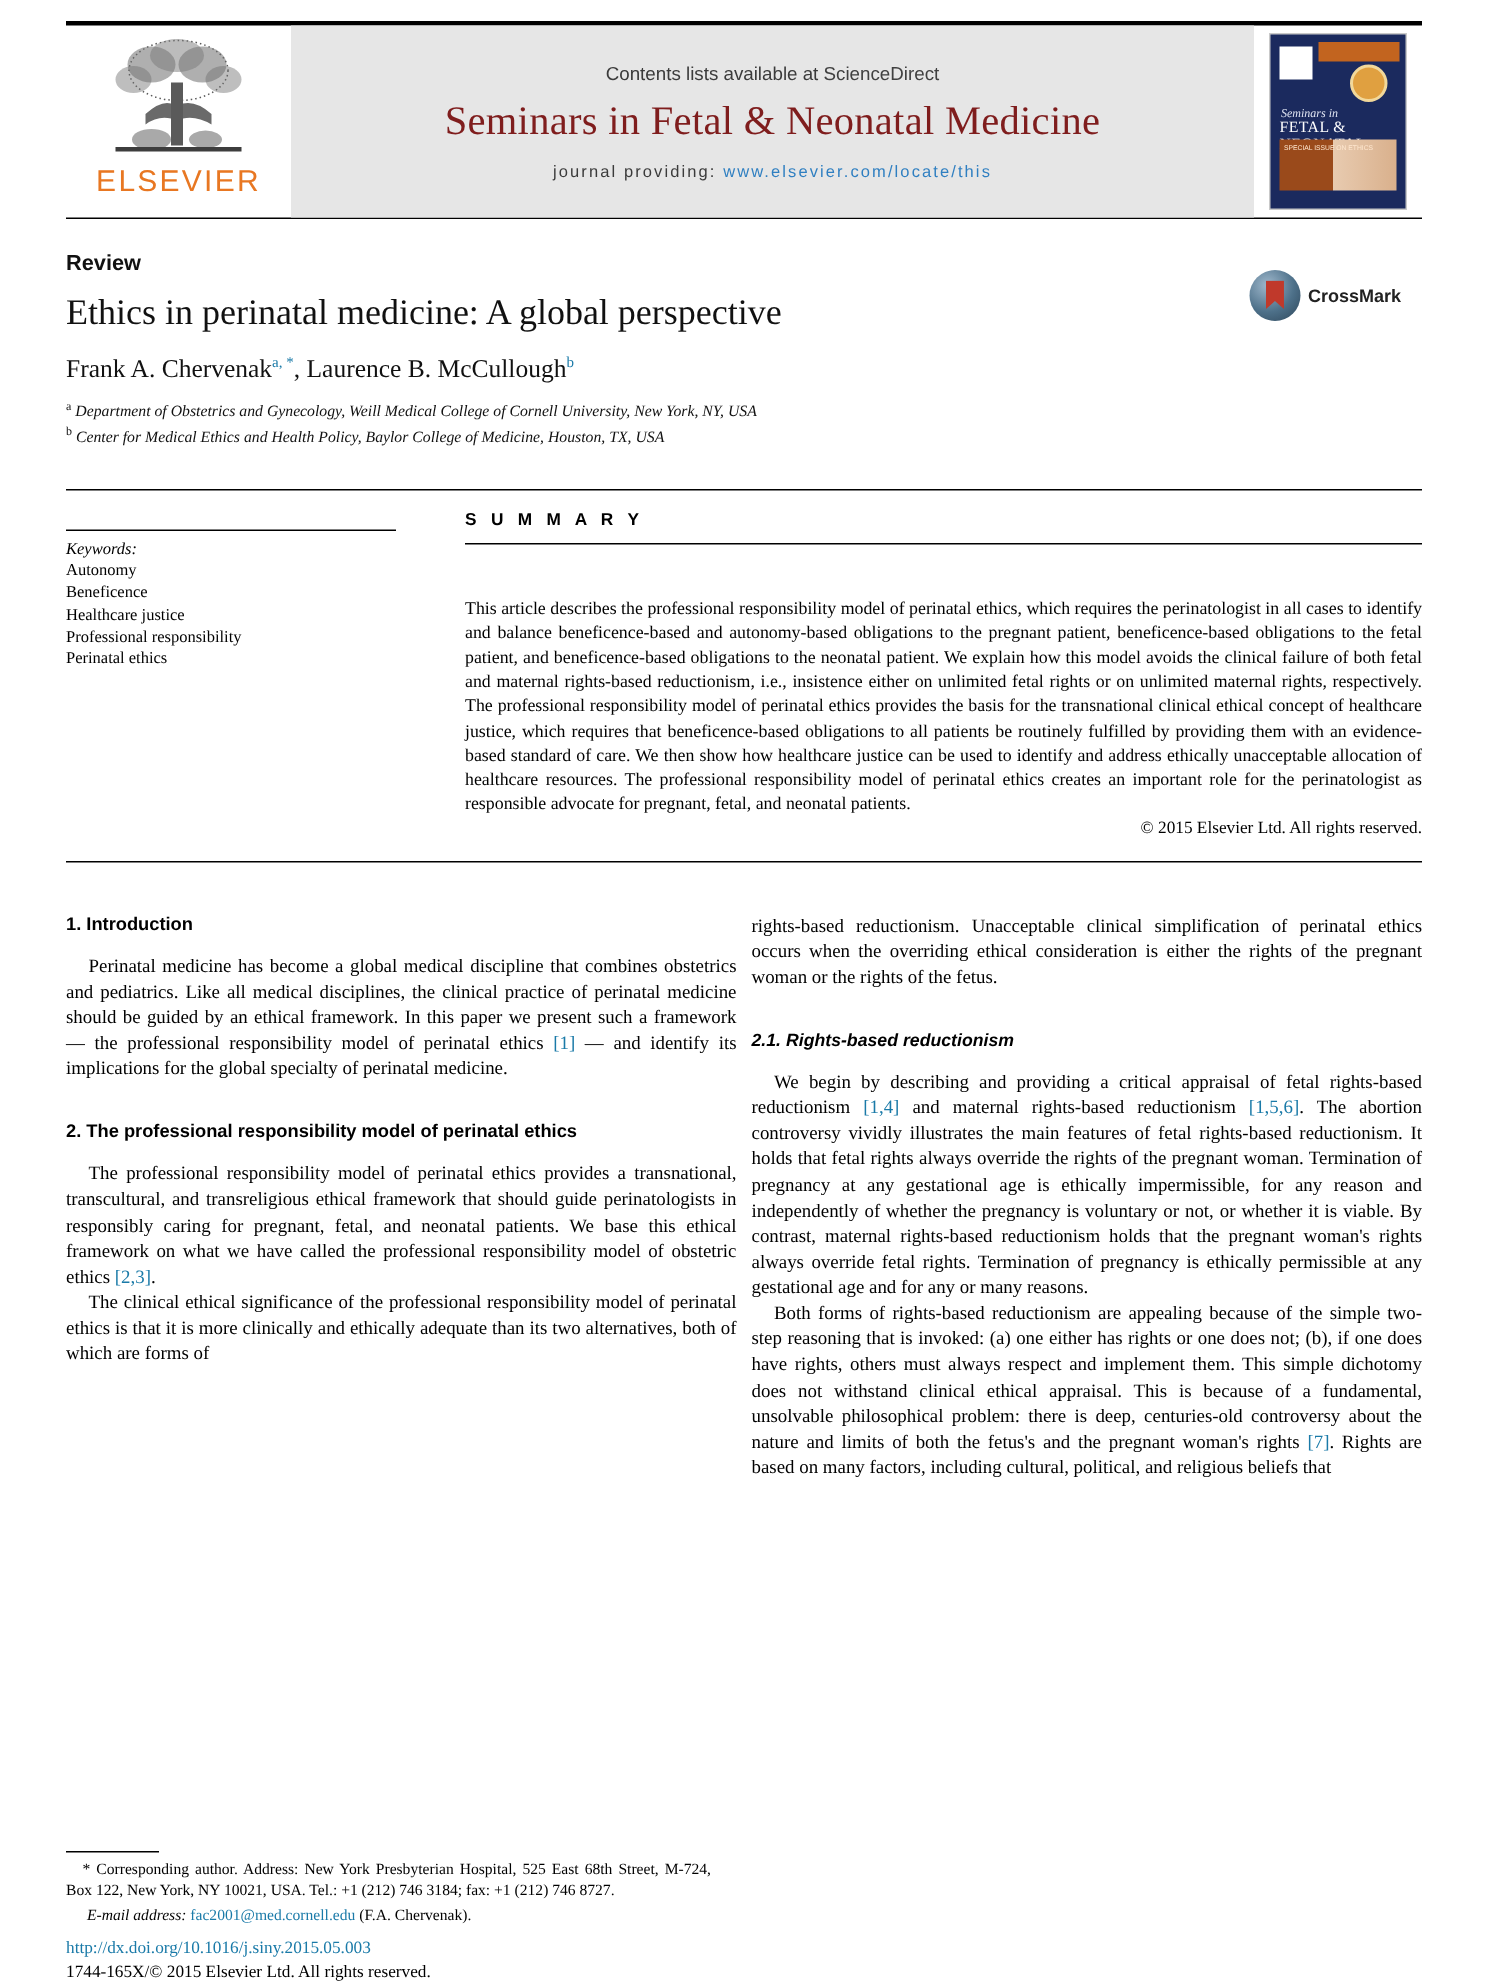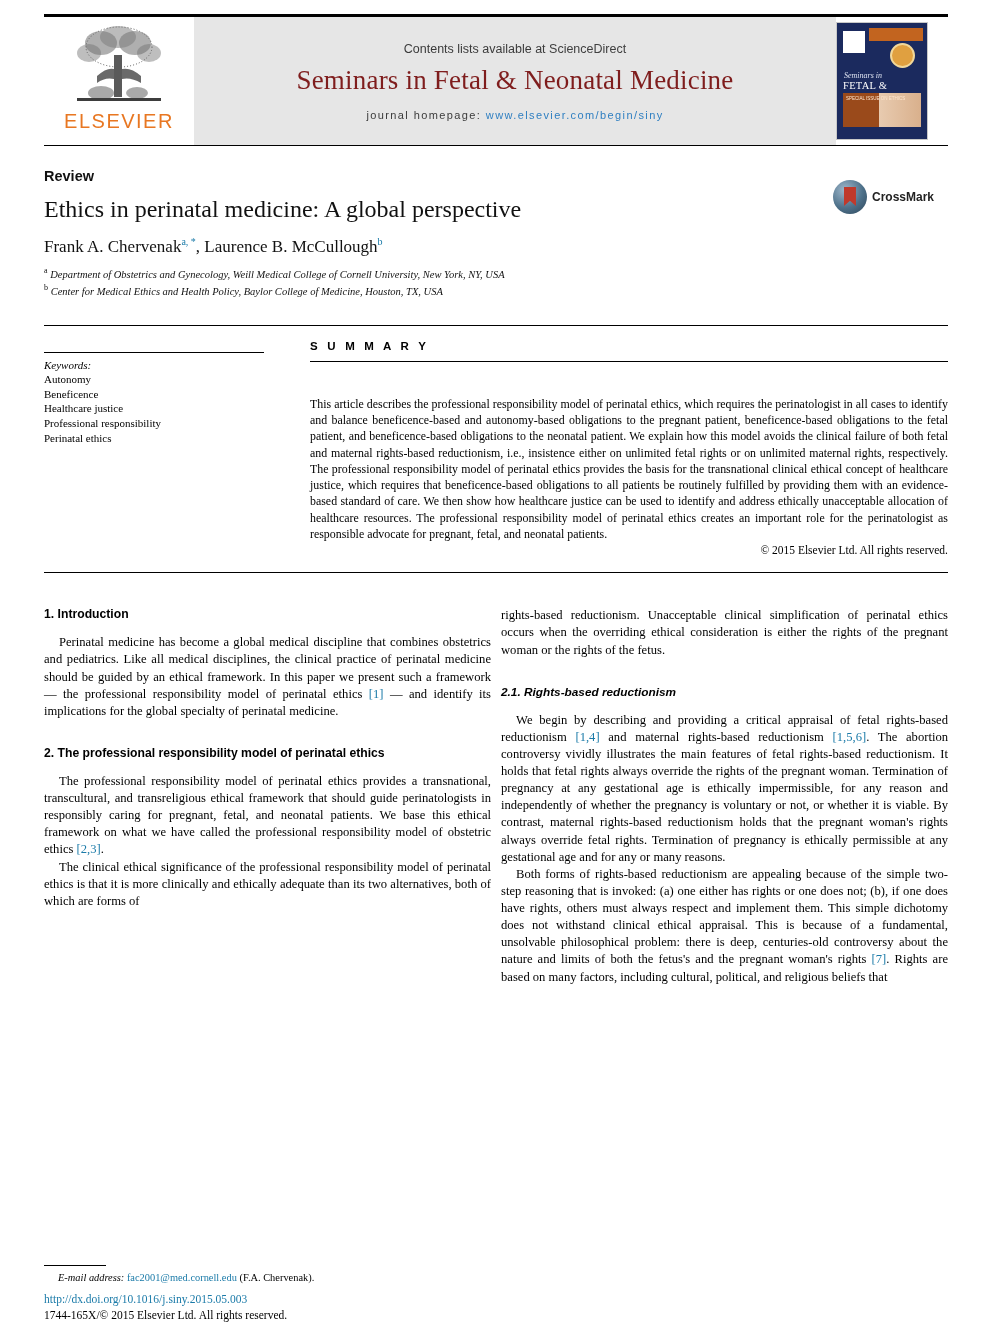--- a/index.html
+++ b/index.html
@@ -98,20 +98,21 @@
     letter-spacing: 1.4px;
   }
   .homepage-line .url {
     color: #2f7fc1;
   }
   .masthead-right {
     flex: 0 0 112px;
     width: 112px;
     display: flex;
     align-items: center;
+    justify-content: center;
   }
   .cover {
     width: 92px;
     height: 118px;
     background: #1b2a5e;
     position: relative;
     overflow: hidden;
     border: 1px solid #c9c9c9;
     box-sizing: border-box;
   }
@@ -399,22 +400,22 @@
       <div class="elsevier-wordmark">ELSEVIER</div>
     </div>
 
     <div class="masthead-center">
       <div class="contents-line">
         <span>Contents lists available at</span>
         <span class="sd">ScienceDirect</span>
       </div>
       <div class="journal-title">Seminars in Fetal &amp; Neonatal Medicine</div>
       <div class="homepage-line">
-        <span>journal homepage:</span>
-        <span class="url">www.elsevier.com/begin/siny</span>
+        <span>journal providing:</span>
+        <span class="url">www.elsevier.com/locate/this</span>
       </div>
     </div>
 
     <div class="masthead-right">
       <div class="cover">
         <div class="cover-topbar"></div>
         <div class="cover-elsevier"></div>
         <div class="cover-badge"></div>
         <div class="cover-script">Seminars in</div>
         <div class="cover-fetal">FETAL &amp; NEONATAL</div>
@@ -484,20 +485,21 @@
       <div class="subsec-heading">2.1. Rights-based reductionism</div>
 
       <p class="body"><span>We begin by describing and providing a critical appraisal of fetal rights-based reductionism </span><span class="ref">[1,4]</span><span> and maternal rights-based reductionism </span><span class="ref">[1,5,6]</span><span>. The abortion controversy vividly illustrates the main features of fetal rights-based reductionism. It holds that fetal rights always override the rights of the pregnant woman. Termination of pregnancy at any gestational age is ethically impermissible, for any reason and independently of whether the pregnancy is voluntary or not, or whether it is viable. By contrast, maternal rights-based reductionism holds that the pregnant woman's rights always override fetal rights. Termination of pregnancy is ethically permissible at any gestational age and for any or many reasons.</span></p>
 
       <p class="body"><span>Both forms of rights-based reductionism are appealing because of the simple two-step reasoning that is invoked: (a) one either has rights or one does not; (b), if one does have rights, others must always respect and implement them. This simple dichotomy does not withstand clinical ethical appraisal. This is because of a fundamental, unsolvable philosophical problem: there is deep, centuries-old controversy about the nature and limits of both the fetus's and the pregnant woman's rights </span><span class="ref">[7]</span><span>. Rights are based on many factors, including cultural, political, and religious beliefs that</span></p>
     </div>
   </div>
 
   <div class="footnote-block">
     <div class="fn-rule"></div>
+    <div class="fn-text"><span>*</span> <span>Corresponding author. Address: New York Presbyterian Hospital, 525 East 68th Street, M-724, Box 122, New York, NY 10021, USA. Tel.: +1 (212) 746 3184; fax: +1 (212) 746 8727.</span></div>
     <div class="fn-email"><span class="lbl">E-mail address:</span> <span class="addr">fac2001@med.cornell.edu</span> <span>(F.A. Chervenak).</span></div>
   </div>
 
   <div class="footer-block">
     <div class="doi">http://dx.doi.org/10.1016/j.siny.2015.05.003</div>
     <div class="issn">1744-165X/© 2015 Elsevier Ltd. All rights reserved.</div>
   </div>
 
 </div>
 

